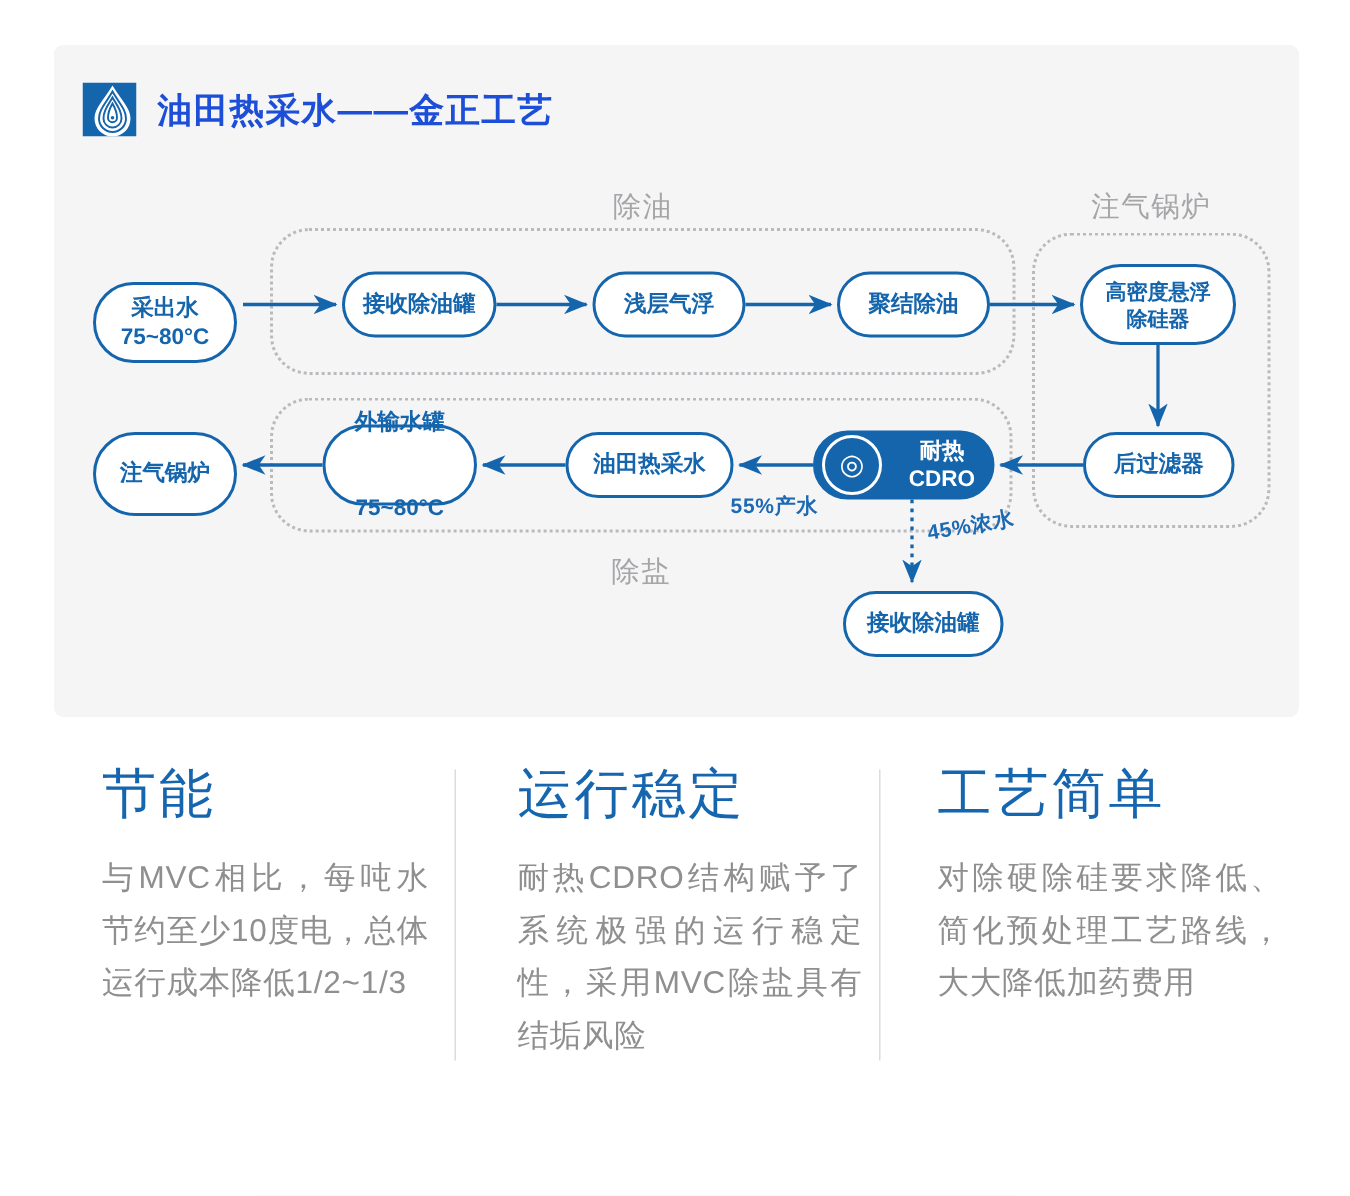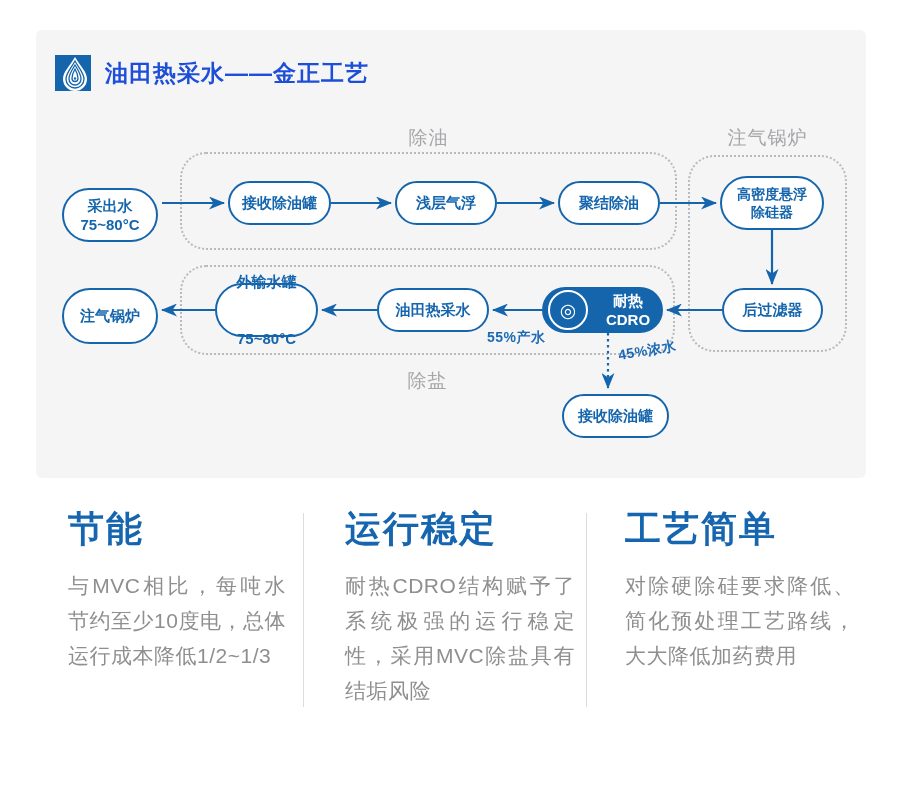--- a/index.html
+++ b/index.html
@@ -46,21 +46,21 @@
   
   .connectors{position:absolute;left:0;top:0;pointer-events:none;}
   
   .flow-label{
     position:absolute;color:#1c6ab3;font-size:14px;font-weight:bold;letter-spacing:0.5px;
   }
   .flow-label.tilt{transform:rotate(-10deg);}
   
   .feature{position:absolute;top:505px;}
   .feature-title{
-    font-size:36px;font-weight:bold;color:#1565af;letter-spacing:2px;margin:0 0 14px 0;
+    font-size:36px;font-weight:normal;color:#1565af;letter-spacing:2px;margin:0 0 14px 0;
   }
   .feature-body{
     font-size:21px;color:#8f8f8f;line-height:35px;text-align:justify;
     letter-spacing:0.5px;
   }
   .vdivider{position:absolute;width:1px;background:#dcdcdc;top:513px;height:194px;}
 </style>
 </head>
 <body>
 

